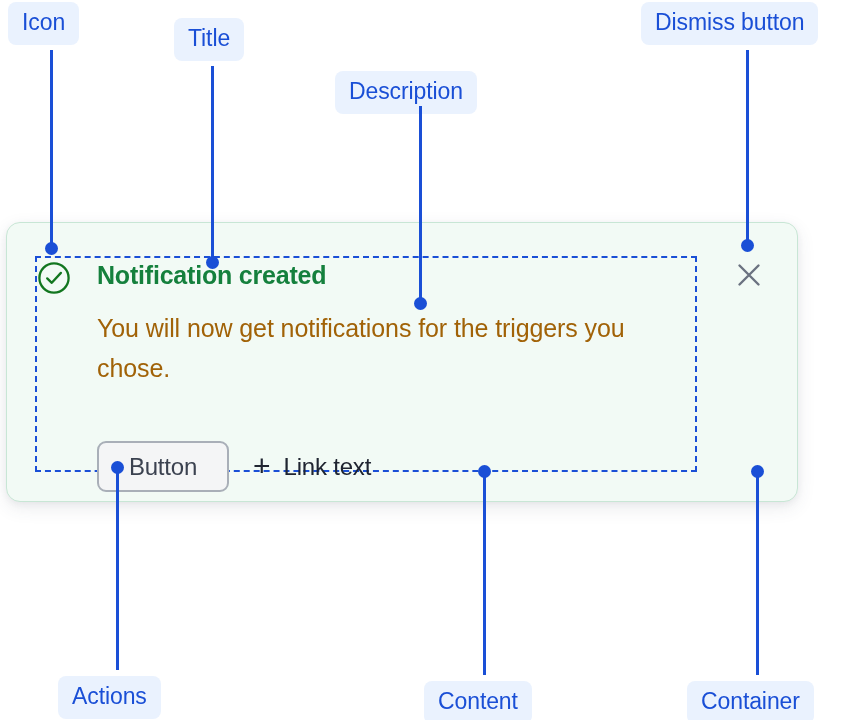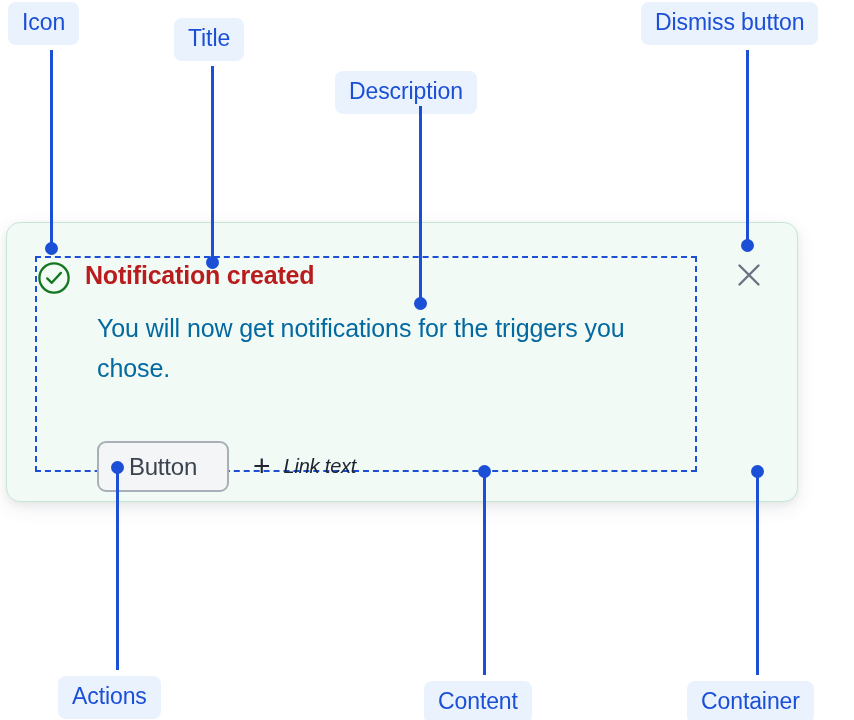--- a/index.html
+++ b/index.html
@@ -70,37 +70,37 @@
   .status-icon {
     position: absolute;
     left: 30px;
     top: 38px;
     width: 34px;
     height: 34px;
   }
 
   .notif-title {
     position: absolute;
-    left: 78px;
+    left: 90px;
     top: 37px;
     font-size: 25px;
     font-weight: 700;
-    color: #b91c1c;
+    color: #15803d;
     letter-spacing: -0.2px;
     line-height: 1.2;
   }
 
   .notif-desc {
     position: absolute;
     left: 90px;
     top: 85px;
     width: 600px;
     font-size: 25px;
     font-weight: 400;
-    color: #0369a1;
+    color: #a16207;
     line-height: 40px;
     letter-spacing: -0.1px;
   }
 
   .actions-row {
     position: absolute;
     left: 90px;
     top: 190px;
     display: flex;
     align-items: center;
@@ -135,24 +135,23 @@
   .plus-icon {
     font-size: 30px;
     line-height: 1;
     font-weight: 400;
     color: #202531;
     margin-right: 13px;
     position: relative;
     top: -1px;
   }
   .link-label {
-    font-size: 20px;
+    font-size: 24px;
     letter-spacing: -0.2px;
     color: #202531;
-    font-style: italic;
   }
 
   .dismiss-button {
     position: absolute;
     right: 34px;
     top: 38px;
     width: 28px;
     height: 28px;
     cursor: pointer;
   }

